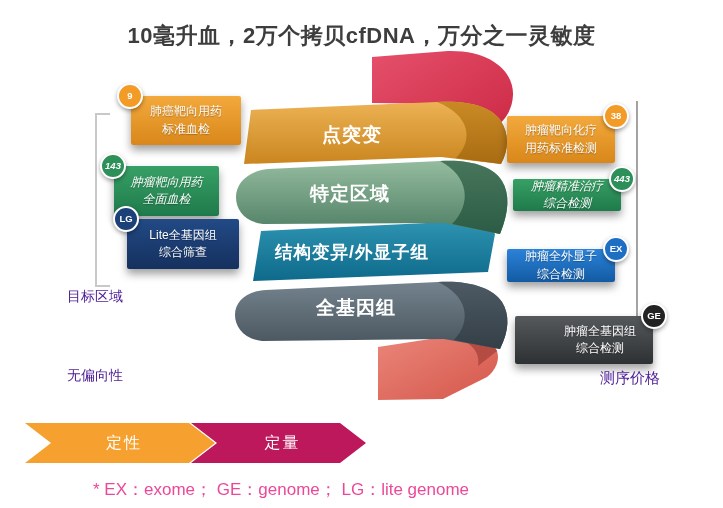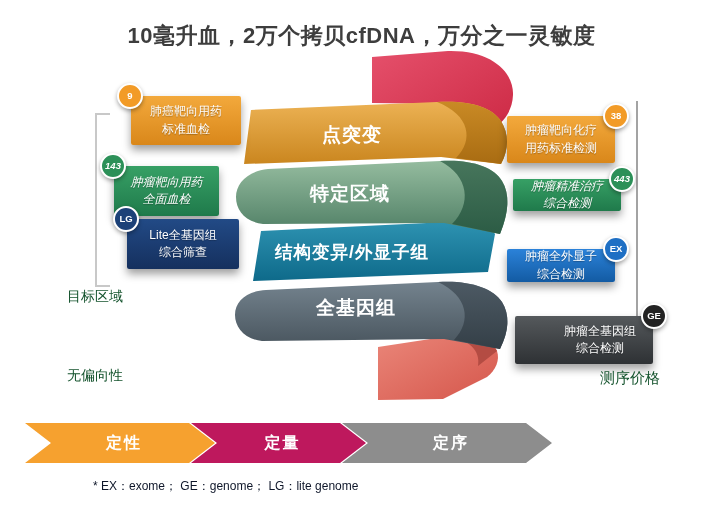--- a/index.html
+++ b/index.html
@@ -40,39 +40,39 @@
   .b-navy{background:#1c4178}.b-blue{background:#1e6fc4}.b-dark{background:#222}
 
   .card.l1{left:131px;top:96px;width:110px;height:49px}
   .card.l2{left:114px;top:166px;width:105px;height:50px}
   .card.l3{left:127px;top:219px;width:112px;height:50px}
   .card.r1{left:507px;top:116px;width:108px;height:47px}
   .card.r2{left:513px;top:179px;width:108px;height:32px}
   .card.r3{left:507px;top:249px;width:108px;height:33px}
   .card.r4{left:515px;top:316px;width:106px;height:48px}
 
-  .side-label{position:absolute;font-size:14px;color:#14532d;}
+  .side-label{position:absolute;font-size:14px;color:#4c1d95;}
   .lbl-target{left:67px;top:288px}
   .lbl-unbiased{left:67px;top:367px}
   .lbl-price{left:600px;top:369px;font-size:15px}
 
   .flow{position:absolute;left:25px;top:423px;height:40px;display:flex;}
   .chev{
     height:40px;display:flex;align-items:center;justify-content:center;
-    color:#fff;font-weight:bold;font-size:16px;letter-spacing:2px;
+    color:#fff;font-weight:normal;font-size:16px;letter-spacing:2px;
     clip-path:polygon(0 0, calc(100% - 26px) 0, 100% 50%, calc(100% - 26px) 100%, 0 100%, 26px 50%);
     margin-right:-24px;filter:drop-shadow(5px 0 0 #ffffff);
     padding-left:8px;box-sizing:border-box;
   }
   .chev1{width:190px;background:#f6a12f;z-index:4}
   .chev2{width:175px;background:#be185d;z-index:3}
   .chev3{width:175px;background:#1e74bb;z-index:2}
   .chev4{width:210px;background:#8d8d8d;z-index:1;margin-right:0}
 
-  .footnote{position:absolute;left:93px;top:478px;font-size:12px;color:#0f172a;}
+  .footnote{position:absolute;left:93px;top:478px;font-size:17px;color:#ec4899;}
 </style>
 </head>
 <body>
 
 <div class="stage">
 
   <div class="title">10毫升血，2万个拷贝cfDNA，万分之一灵敏度</div>
 
   <svg class="ribbon" width="723" height="508" viewBox="0 0 723 508">
     <defs>
@@ -178,18 +178,17 @@
     <div>综合检测</div>
   </div>
 
   <div class="side-label lbl-target">目标区域</div>
   <div class="side-label lbl-unbiased">无偏向性</div>
   <div class="side-label lbl-price">测序价格</div>
 
   <div class="flow">
     <div class="chev chev1">定性</div>
     <div class="chev chev2">定量</div>
-    <div class="chev chev4">定序</div>
   </div>
 
   <div class="footnote">* EX：exome； GE：genome； LG：lite genome</div>
 
 </div>
 
 </body></html>

